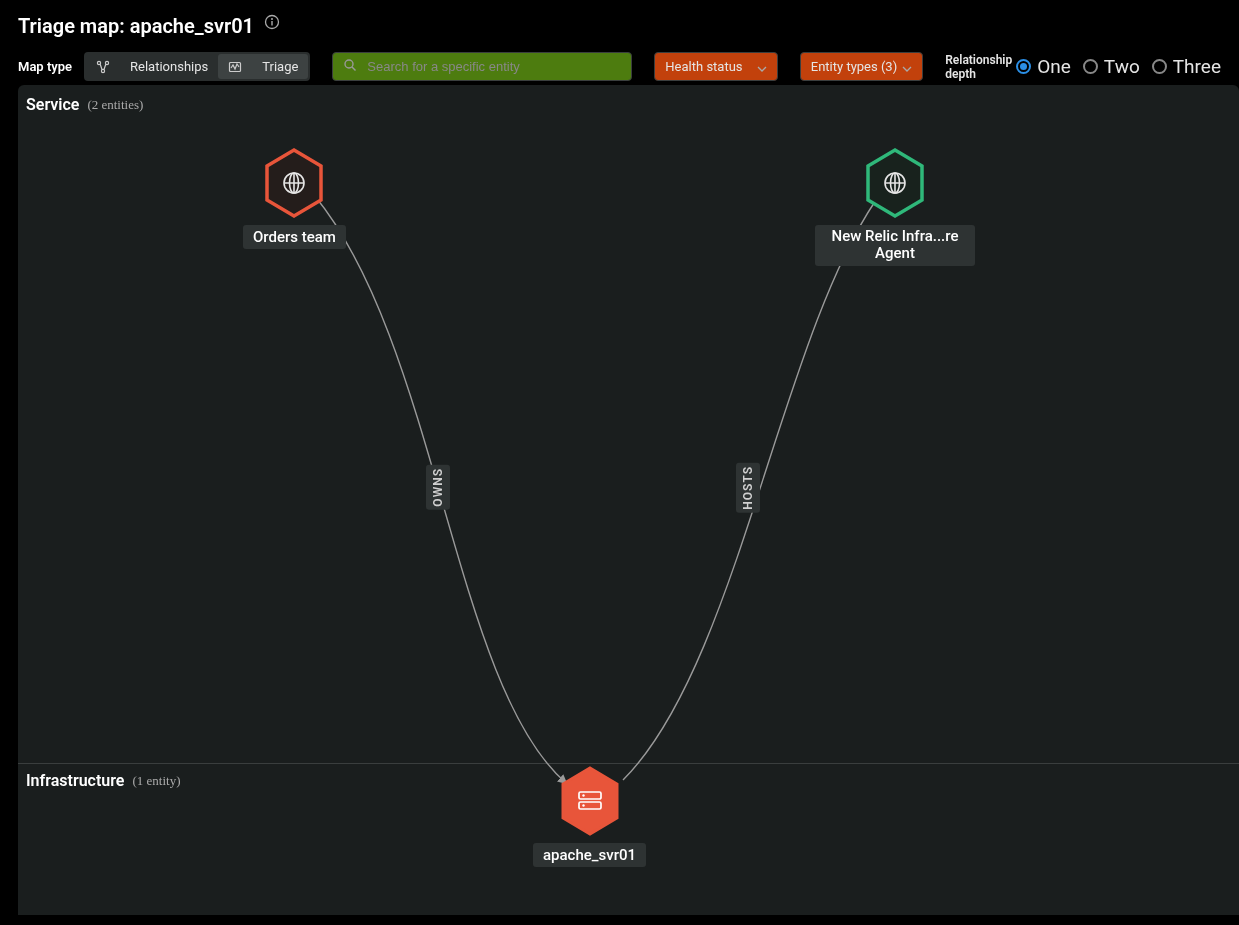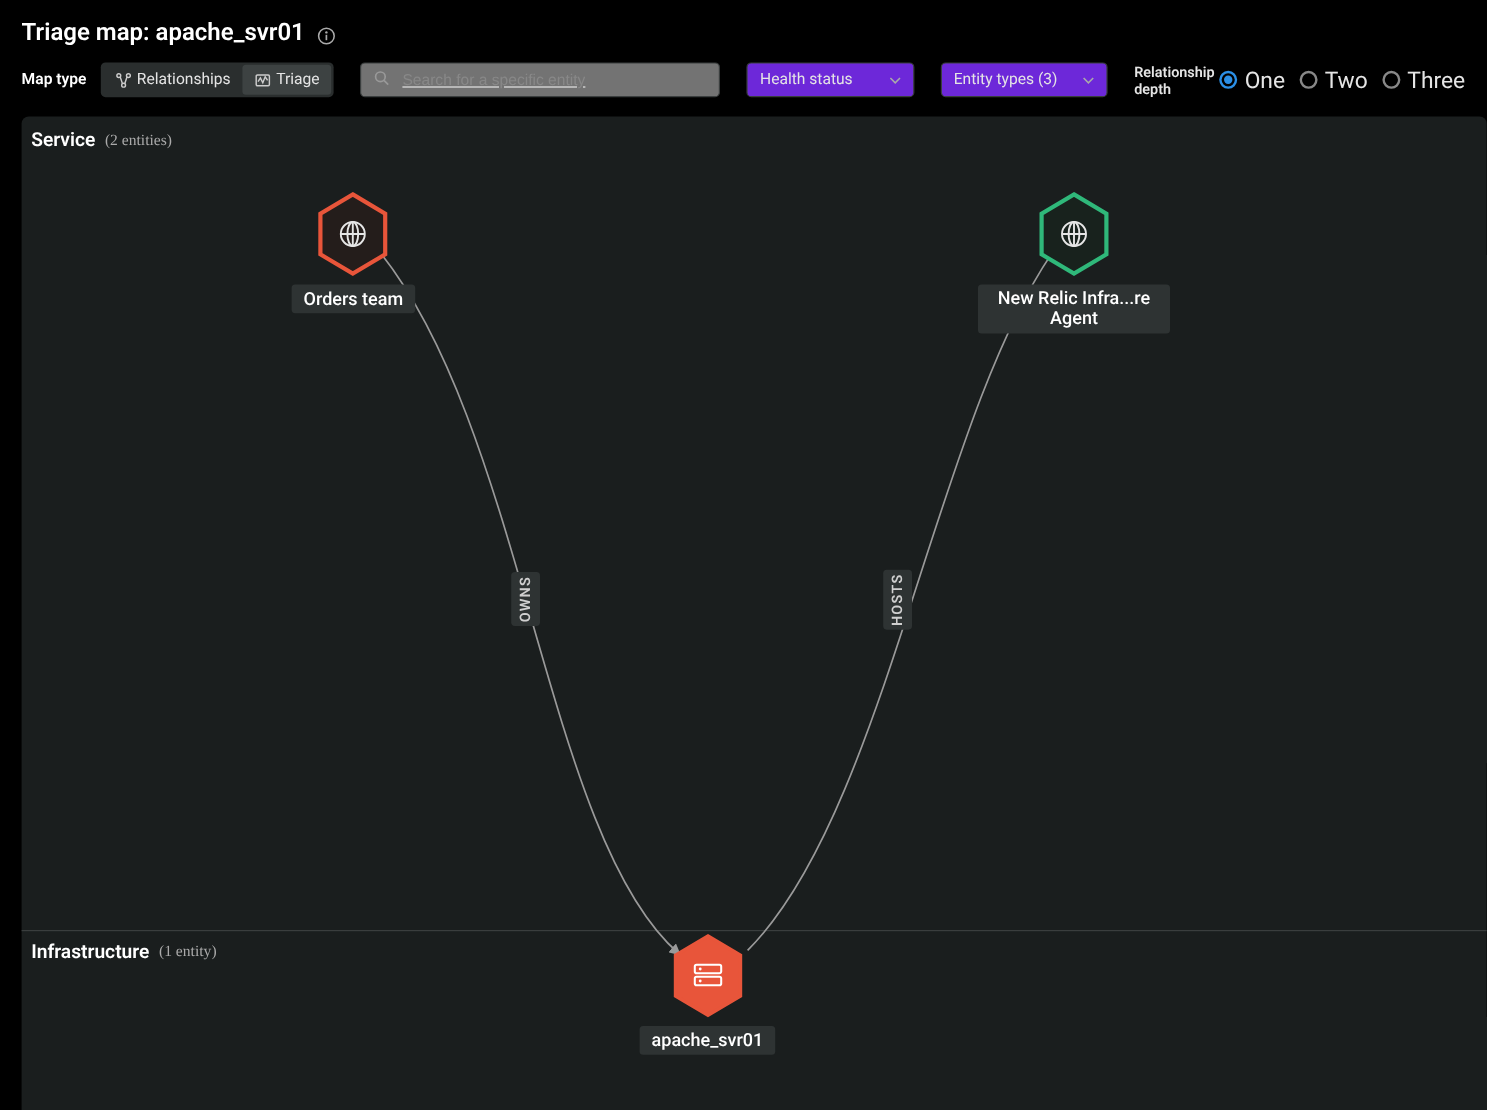--- a/index.html
+++ b/index.html
@@ -9,95 +9,94 @@
     width: 1239px;
     height: 925px;
     background: #000;
     color: #e5e5e5;
     font-family: -apple-system, BlinkMacSystemFont, "Segoe UI", Roboto, Helvetica, Arial, sans-serif;
     overflow: hidden;
     font-size: 14px;
   }
   .header {
     display: flex;
-    align-items: flex-end;
+    align-items: flex-start;
     padding: 14px 18px 6px 18px;
   }
   .title {
     font-size: 20px;
     font-weight: 600;
     color: #fff;
   }
   .info-icon {
     margin-left: 10px;
     width:16px; height:16px;
     display: inline-flex; align-items:center; justify-content:center;
   }
   .toolbar {
     display:flex;
     align-items:center;
-    padding: 8px 18px 16px 18px;
+    padding: 8px 18px 4px 18px;
     gap: 22px;
   }
   .maptype-label {
     font-size: 13px;
     font-weight: 600;
     color: #fff;
     white-space: nowrap;
   }
   .toggle-group {
     display:flex;
     background:#2a2e2e;
     border-radius:4px;
     padding:2px;
     margin-left:-10px;
   }
   .toggle-btn {
     display:flex;
     align-items:center;
-    gap:4px;
+    gap:20px;
     padding:5px 10px;
     border-radius:3px;
     font-size:13px;
     color:#e5e5e5;
     cursor:pointer;
   }
   .toggle-btn.active {
     background:#3d4242;
     text-align:center;
   }
   .mini-icon {
     width:14px; height:14px;
     display:inline-flex; align-items:center; justify-content:center;
   }
   .search-box {
     flex: 0 0 300px;
     display:flex;
-    background:#737373;
+    background:#4d7c0f;
     border:1px solid #3a3e3e;
     border-radius:4px;
     padding:5px 10px;
     gap:8px;
-    text-decoration:underline;
   }
   .search-input {
     background:transparent;
     border:none;
     outline:none;
     color:#e5e5e5;
     font-size:13px;
     width:100%;
   }
   .search-input::placeholder { color:#888; }
   .dropdown {
     width:178px;
     display:flex;
-    align-items:center;
+    align-items:flex-end;
     justify-content:space-between;
-    background:#6d28d9;
+    background:#c2410c;
     border:1px solid #3a3e3e;
     border-radius:4px;
     padding:6px 10px;
     font-size:13px;
     color:#e5e5e5;
     cursor:pointer;
   }
   .chevron-down {
     width:10px;height:10px;
   }

